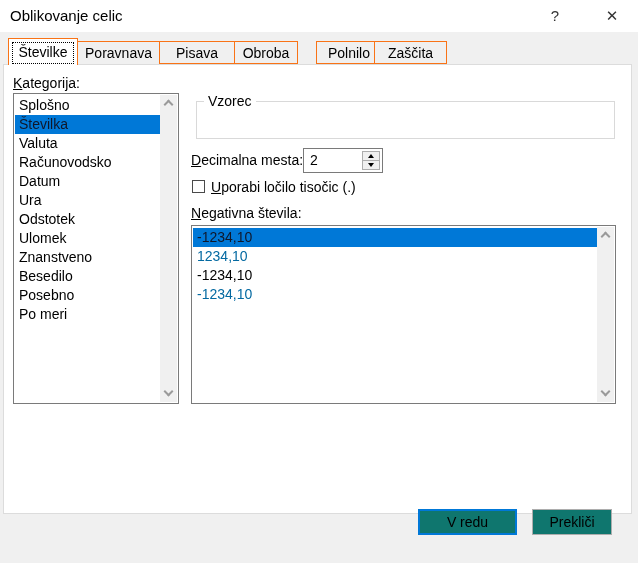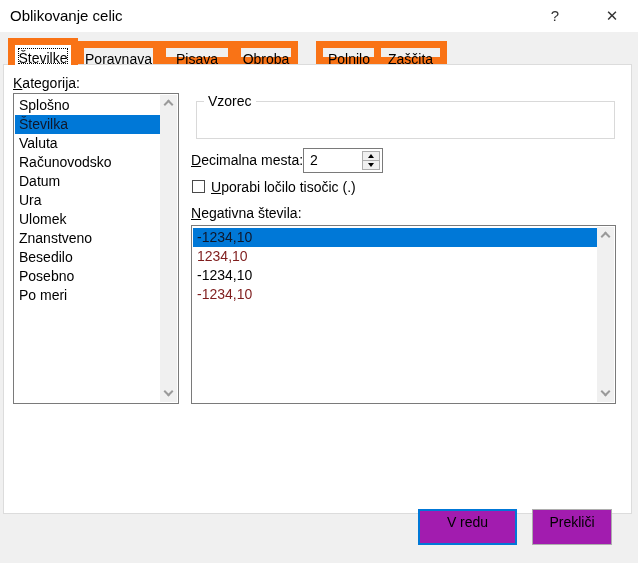--- a/index.html
+++ b/index.html
@@ -8,36 +8,36 @@
 
   .dialog { position:relative; width:638px; height:563px; background:#f0f0f0; overflow:hidden; }
 
   
   .titlebar { position:absolute; left:0; top:0; width:638px; height:32px; background:#ffffff; }
   .title { position:absolute; left:10px; top:7px; font-size:15px; }
   .help-btn { position:absolute; left:540px; top:0; width:30px; height:31px; text-align:center; line-height:31px; font-size:15px; color:#333; cursor:default; }
   .close-btn { position:absolute; left:592px; top:0; width:40px; height:31px; text-align:center; line-height:31px; font-size:15px; color:#333; cursor:default; }
 
   
-  .tab { position:absolute; background:#f0f0f0; border:7px solid #f97316; text-align:center; line-height:22px; cursor:default; }
+  .tab { position:absolute; background:#f0f0f0; border:1px solid #f97316; text-align:center; line-height:22px; cursor:default; }
   .tab.active { background:#ffffff; border-bottom:none; z-index:3; line-height:26px; }
   .tab.active::after { content:""; position:absolute; left:3px; right:3px; top:3px; bottom:1px; border:1px dotted #000; }
 
   
   .page { position:absolute; left:3px; top:64px; width:629px; height:450px; background:#ffffff; border:1px solid #dcdcdc; }
 
   .label { position:absolute; white-space:nowrap; }
   .accel { text-decoration:underline; }
 
   
   .listbox { position:absolute; background:#ffffff; border:1px solid #7a7a7a; }
   .list-items { position:absolute; left:1px; top:2px; right:18px; bottom:1px; overflow:hidden; }
   .list-item { height:19px; line-height:19px; padding-left:4px; white-space:nowrap; cursor:default; }
   .list-item.selected { background:#0078d7; color:#0f172a; }
-  .list-item.red { color:#7f1d1d; }
+  .list-item.red { color:#0369a1; }
 
   .scrollbar { position:absolute; top:1px; right:1px; bottom:1px; width:17px; background:#f0f0f0; }
   .sb-btn { position:absolute; left:0; width:17px; height:17px; }
   .sb-btn.top { top:0; } .sb-btn.bottom { bottom:0; }
   .chev { display:block; width:7px; height:7px; border:solid #9a9a9a; border-width:2px 2px 0 0; margin:0 auto; }
   .chev.up { transform:rotate(-45deg); margin-top:6px; }
   .chev.down { transform:rotate(135deg); margin-top:3px; }
 
   
   .groupbox { position:absolute; left:196px; top:101px; width:419px; height:38px; border:1px solid #d9d9d9; }
@@ -52,21 +52,21 @@
   .tri-up { width:0; height:0; border-left:3px solid transparent; border-right:3px solid transparent; border-bottom:4px solid #000; }
   .tri-down { width:0; height:0; border-left:3px solid transparent; border-right:3px solid transparent; border-top:4px solid #000; }
 
   
   .checkbox { position:absolute; left:192px; top:180px; width:13px; height:13px; background:#fff; border:1px solid #4a4a4a; cursor:default; }
 
   
   .description { position:absolute; left:13px; top:421px; width:606px; line-height:19px; }
 
   
-  .btn { position:absolute; top:509px; height:36px; background:#a21caf; text-align:center; cursor:default; }
+  .btn { position:absolute; top:509px; height:26px; background:#0f766e; text-align:center; cursor:default; }
   .btn.default { left:418px; width:99px; border:2px solid #0078d7; line-height:22px; }
   .btn.normal { left:532px; width:80px; border:1px solid #adadad; line-height:24px; }
 </style>
 </head>
 <body>
 
 <div class="dialog">
 
   <div class="titlebar">
     <span class="title">Oblikovanje celic</span>
@@ -86,20 +86,21 @@
   <div class="label" style="left:13px; top:75px;text-align:center;"><span class="accel">K</span><span>ategorija:</span></div>
 
   <div class="listbox" style="left:13px; top:93px; width:166px; height:311px;">
     <div class="list-items">
       <div class="list-item">Splošno</div>
       <div class="list-item selected">Številka</div>
       <div class="list-item">Valuta</div>
       <div class="list-item">Računovodsko</div>
       <div class="list-item">Datum</div>
       <div class="list-item">Ura</div>
+      <div class="list-item">Odstotek</div>
       <div class="list-item">Ulomek</div>
       <div class="list-item">Znanstveno</div>
       <div class="list-item">Besedilo</div>
       <div class="list-item">Posebno</div>
       <div class="list-item">Po meri</div>
     </div>
     <div class="scrollbar">
       <span class="sb-btn top">
           <span class="chev up"></span>
         </span>

